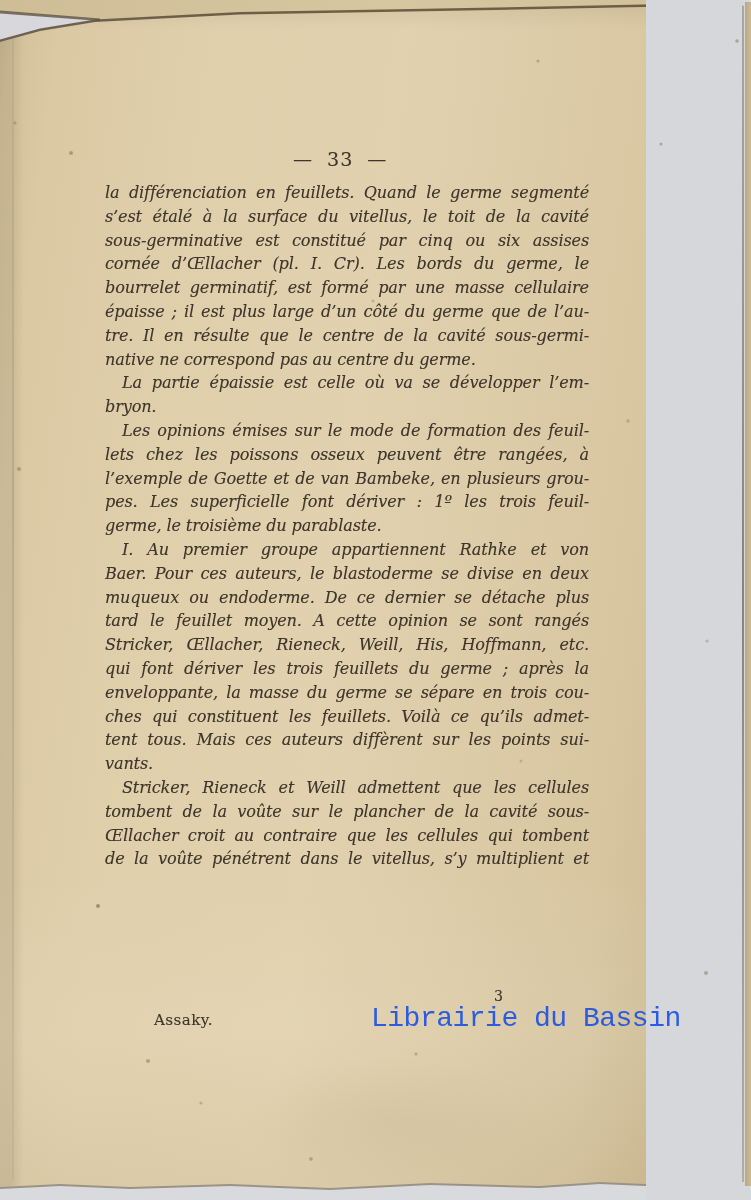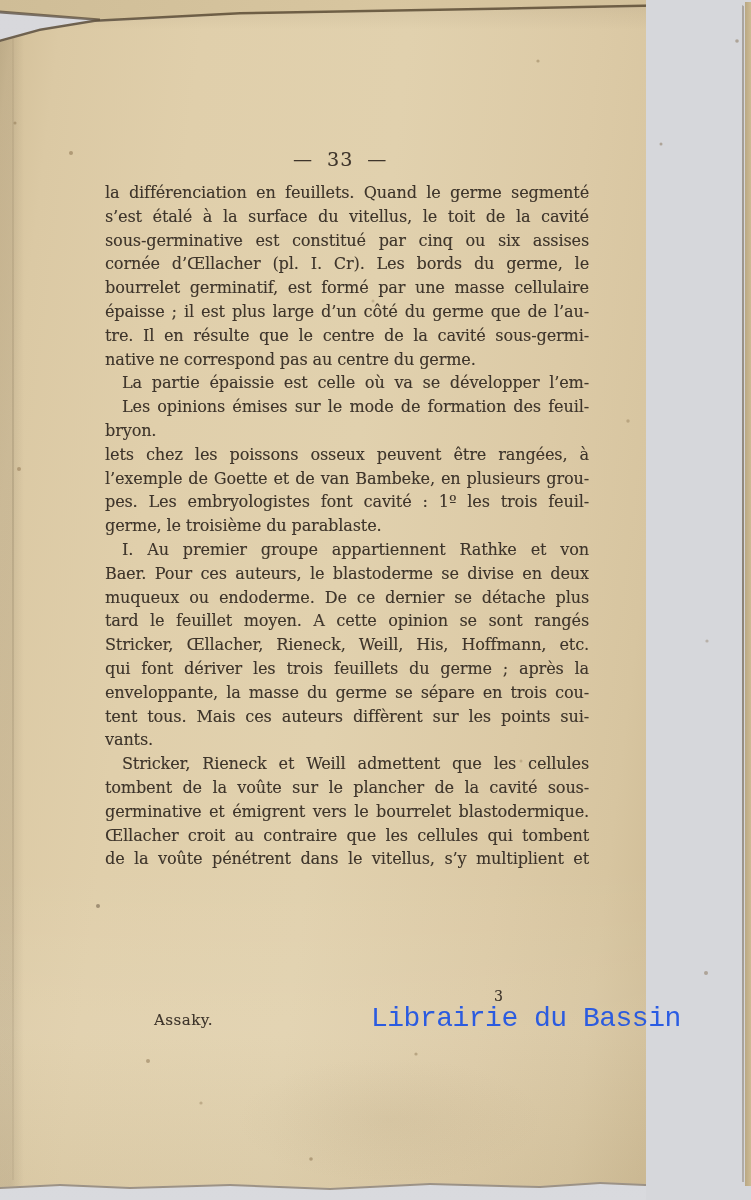--- a/index.html
+++ b/index.html
@@ -38,21 +38,21 @@
       18px 468px 0 1px rgba(115,88,52,.38), 14px 122px 0 .5px rgba(115,88,52,.35),
       147px 1060px 0 1px rgba(115,88,52,.4), 310px 1158px 0 .8px rgba(115,88,52,.4),
       415px 1053px 0 .6px rgba(115,88,52,.35), 705px 972px 0 1px rgba(115,88,52,.4),
       97px 905px 0 1px rgba(95,80,60,.5), 537px 60px 0 .6px rgba(115,88,52,.35),
       736px 40px 0 .8px rgba(115,88,52,.4), 200px 1102px 0 .6px rgba(115,88,52,.3),
       627px 420px 0 .7px rgba(115,88,52,.3), 706px 640px 0 .6px rgba(115,88,52,.3),
       372px 300px 0 .5px rgba(115,88,52,.28), 520px 760px 0 .5px rgba(115,88,52,.28);}
   .ink{color:#3e352b;text-shadow:.3px .3px 0 rgba(62,53,43,.35);}
   .header{position:absolute;left:293px;top:148px;font-size:19px;letter-spacing:1px;word-spacing:7px;}
   .text-block{position:absolute;left:105px;top:181px;width:484px;font-size:16px;
-    line-height:23.8px;letter-spacing:-0.1px;}
+    line-height:23.8px;letter-spacing:-0.1px;font-style:italic;}
   .line{height:23.8px;text-align:justify;text-align-last:justify;}
   .line.end{text-align-last:left;}
   .line.ind{padding-left:17px;}
   .sig{position:absolute;left:154px;top:987px;font-size:15px;letter-spacing:.5px;margin-top:24px;}
   .gather{position:absolute;left:494px;top:988px;font-size:14px;}
   .watermark{position:absolute;left:371px;top:999px;font-size:28px;line-height:40px;
     letter-spacing:-.5px;color:#1e53e4;opacity:.93;white-space:nowrap;
     font-family:Liberation Mono, monospace;}
 </style>
 </head>
@@ -76,38 +76,38 @@
     <div class="text-block ink">
         <div class="line">la différenciation en feuillets.  Quand le germe segmenté</div>
         <div class="line">s’est étalé à la surface du vitellus, le toit de la cavité</div>
         <div class="line">sous-germinative est constitué par cinq ou six assises</div>
         <div class="line">cornée d’Œllacher (pl. I. Cr). Les bords du germe, le</div>
         <div class="line">bourrelet germinatif, est formé par une masse cellulaire</div>
         <div class="line">épaisse ; il est plus large d’un côté du germe que de l’au-</div>
         <div class="line">tre. Il en résulte que le centre de la cavité sous-germi-</div>
         <div class="line end">native ne correspond pas au centre du germe.</div>
         <div class="line ind">La partie épaissie est celle où va se développer l’em-</div>
+        <div class="line end">bryon.</div>
         <div class="line ind">Les opinions émises sur le mode de formation des feuil-</div>
-        <div class="line end">bryon.</div>
         <div class="line">lets chez les poissons osseux peuvent être rangées, à</div>
         <div class="line">l’exemple de Goette et de van Bambeke, en plusieurs grou-</div>
-        <div class="line">pes. Les embryologistes font cavité : 1º les trois feuil-</div>
+        <div class="line">pes. Les superficielle font dériver : 1º les trois feuil-</div>
         <div class="line end">germe, le troisième du parablaste.</div>
         <div class="line ind">I. Au premier groupe appartiennent Rathke et von</div>
         <div class="line">Baer. Pour ces auteurs, le blastoderme se divise en deux</div>
         <div class="line">muqueux ou endoderme. De ce dernier se détache plus</div>
         <div class="line">tard le feuillet moyen. A cette opinion se sont rangés</div>
         <div class="line">Stricker, Œllacher, Rieneck, Weill, His, Hoffmann, etc.</div>
         <div class="line">qui font dériver les trois feuillets du germe ; après la</div>
         <div class="line">enveloppante, la masse du germe se sépare en trois cou-</div>
+        <div class="line">ches qui constituent les feuillets. Voilà ce qu’ils admet-</div>
         <div class="line">tent tous. Mais ces auteurs diffèrent sur les points sui-</div>
         <div class="line end">vants.</div>
         <div class="line ind">Stricker, Rieneck et Weill admettent que les cellules</div>
         <div class="line">tombent de la voûte sur le plancher de la cavité sous-</div>
-        <div class="line">germinative et émigrent vers le bourrelet blastodermique.</div>
         <div class="line">Œllacher croit au contraire que les cellules qui tombent</div>
         <div class="line">de la voûte pénétrent dans le vitellus, s’y multiplient et</div>
       </div>
 
     <div class="sig ink">Assaky.</div>
     <div class="gather ink">3</div>
 
     <div class="watermark">Librairie du Bassin</div>
   </div>
 </div>

